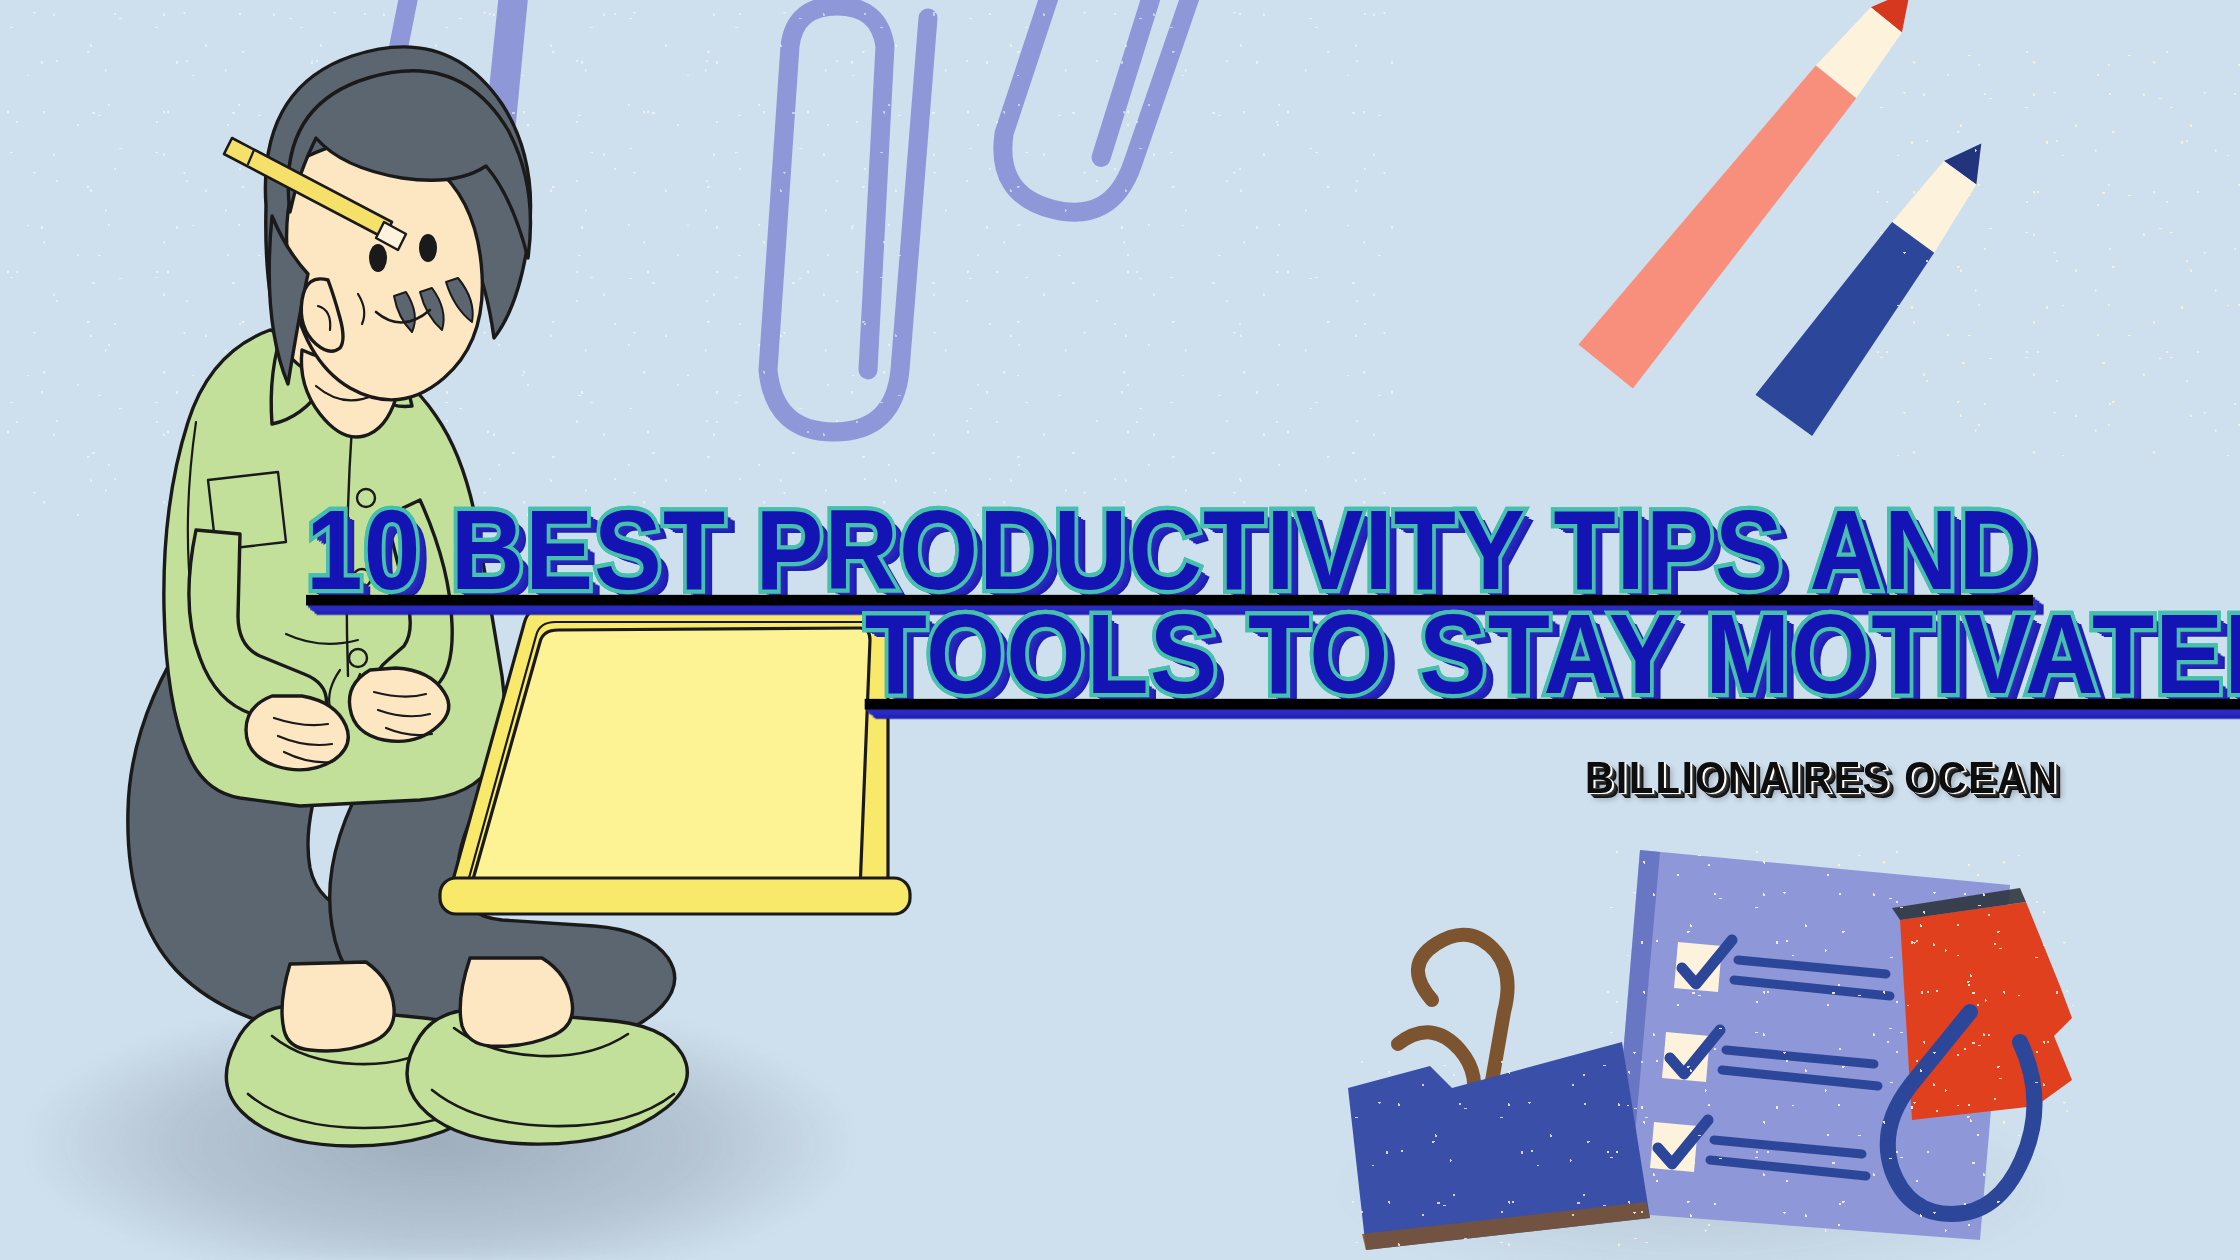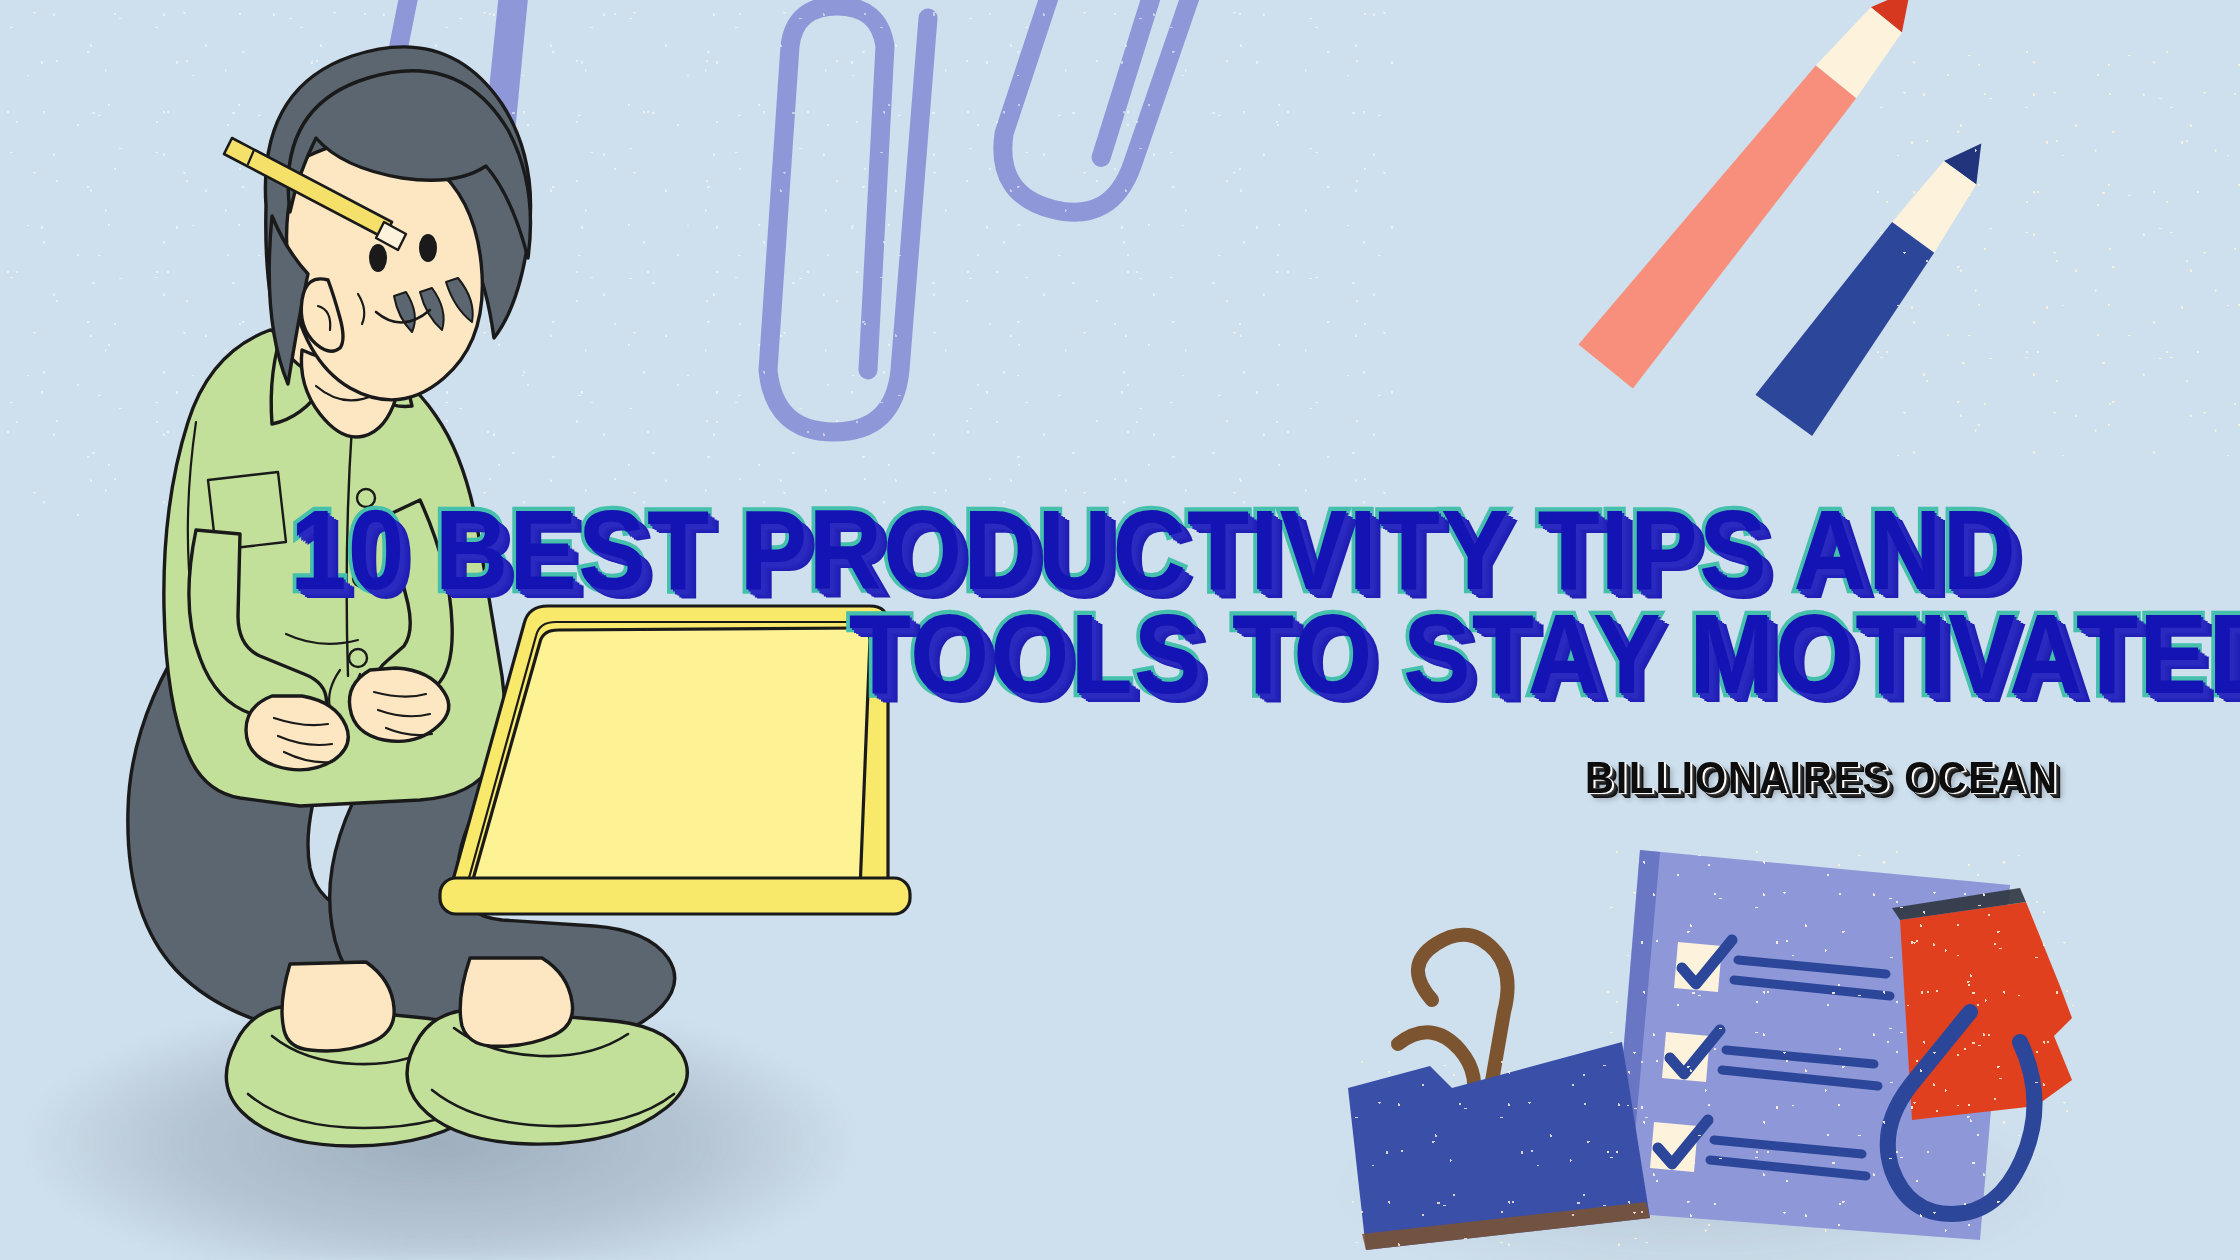--- a/index.html
+++ b/index.html
@@ -41,21 +41,21 @@
     background-size:
       140px 150px,120px 130px,160px 140px,130px 120px,
       150px 160px,110px 140px,170px 130px,125px 155px,
       145px 125px,135px 165px,155px 135px,115px 145px,
       165px 150px,130px 120px,140px 170px,120px 140px,
       150px 130px,160px 160px;
     pointer-events:none;
   }
 
   
-  .title-block{left:290px;top:498px;width:1880px;}
+  .title-block{left:306px;top:498px;width:1880px;text-decoration:underline;}
   .tline{
     font-family:"Liberation Sans", sans-serif;
     font-weight:bold;
     font-size:96px;
     line-height:104px;
     letter-spacing:1px;
     color:#1414b4;
     -webkit-text-stroke:7px #45c0ac;
     paint-order:stroke fill;
     transform:scaleX(1.06) scaleY(1.18);

